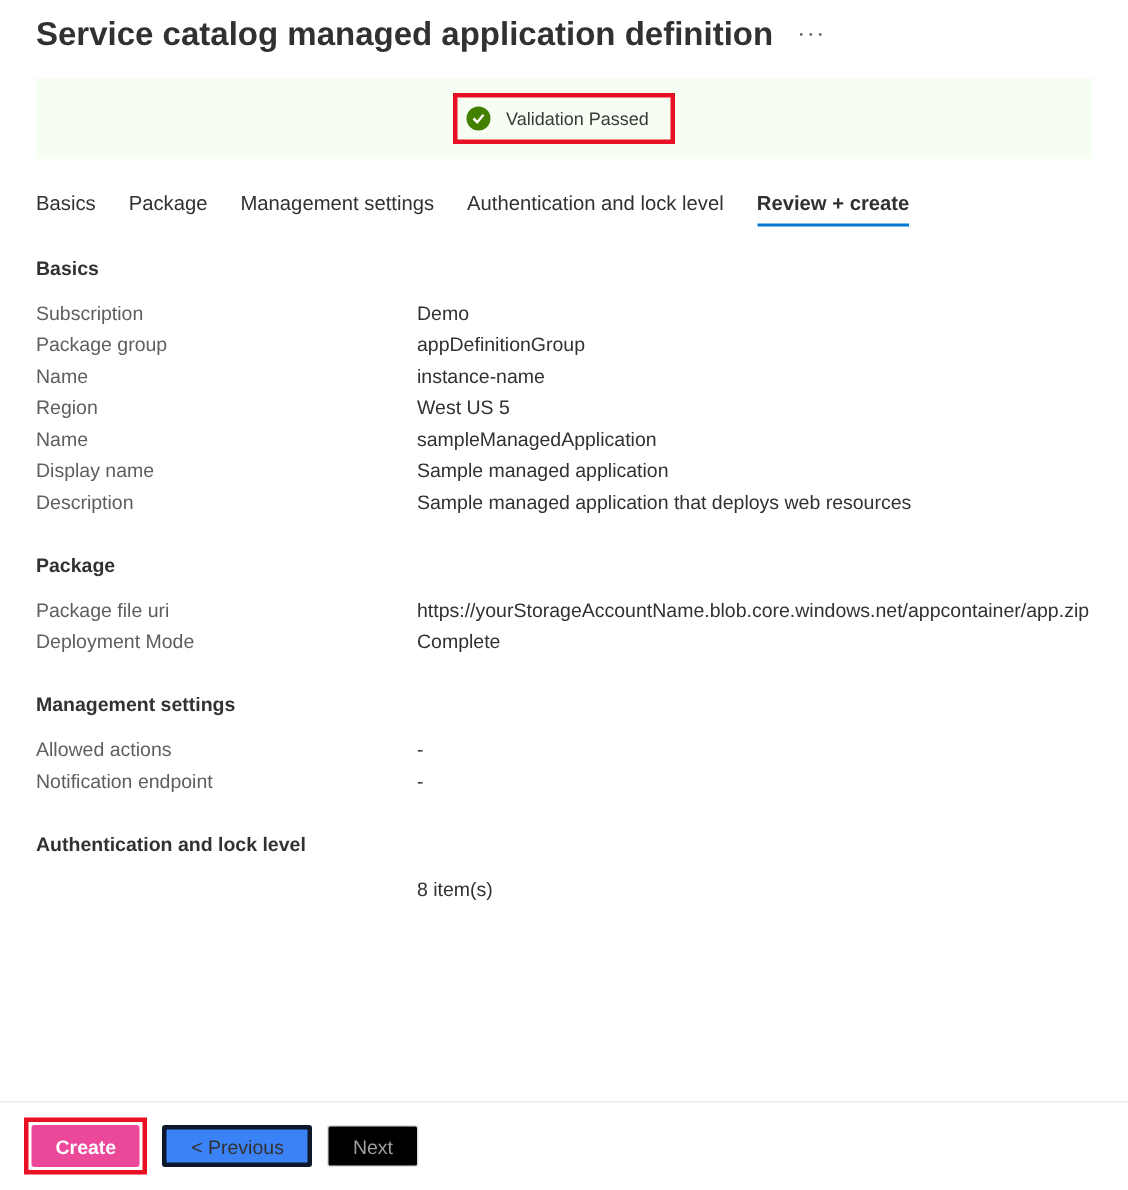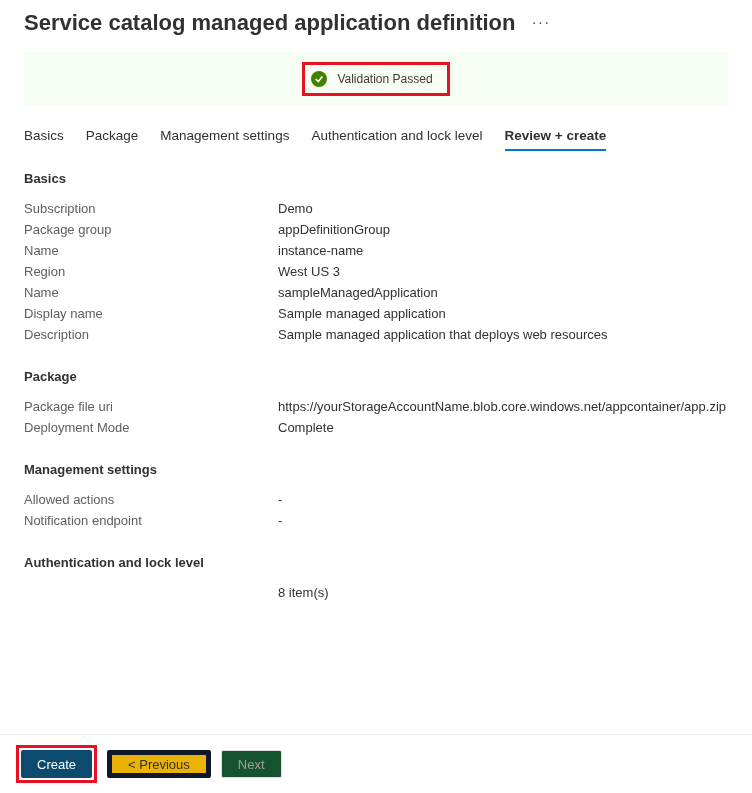--- a/index.html
+++ b/index.html
@@ -125,32 +125,32 @@
       display: inline-flex;
       align-items: center;
       justify-content: center;
     }
     .btn-primary-wrap {
       border: 3px solid #e81123;
       padding: 2px;
       display: inline-flex;
     }
     .btn-primary {
-      background: #0c4a6e;
+      background: #ec4899;
       color: #fff;
       border: none;
-      font-weight: 400;
+      font-weight: 700;
     }
     .btn-secondary {
-      background: #eab308;
-      color: #323130;
-      border: 5px solid #0f172a;
+      background: #3b82f6;
+      color: #323130;
+      border: 3px solid #0f172a;
     }
     .btn-disabled {
-      background: #14532d;
+      background: #000000;
       color: #a19f9d;
       border: 1px solid #e1dfdd;
       cursor: not-allowed;
     }
   </style>
 </head>
 <body>
 
 <div class="header">
   <h1 class="page-title">Service catalog managed application definition</h1>
@@ -187,21 +187,21 @@
     <div class="kv-row">
         <div class="kv-key">Package group</div>
         <div class="kv-val">appDefinitionGroup</div>
       </div>
     <div class="kv-row">
         <div class="kv-key">Name</div>
         <div class="kv-val">instance-name</div>
       </div>
     <div class="kv-row">
         <div class="kv-key">Region</div>
-        <div class="kv-val">West US 3</div>
+        <div class="kv-val">West US 5</div>
       </div>
     <div class="kv-row">
         <div class="kv-key">Name</div>
         <div class="kv-val">sampleManagedApplication</div>
       </div>
     <div class="kv-row">
         <div class="kv-key">Display name</div>
         <div class="kv-val">Sample managed application</div>
       </div>
     <div class="kv-row">

